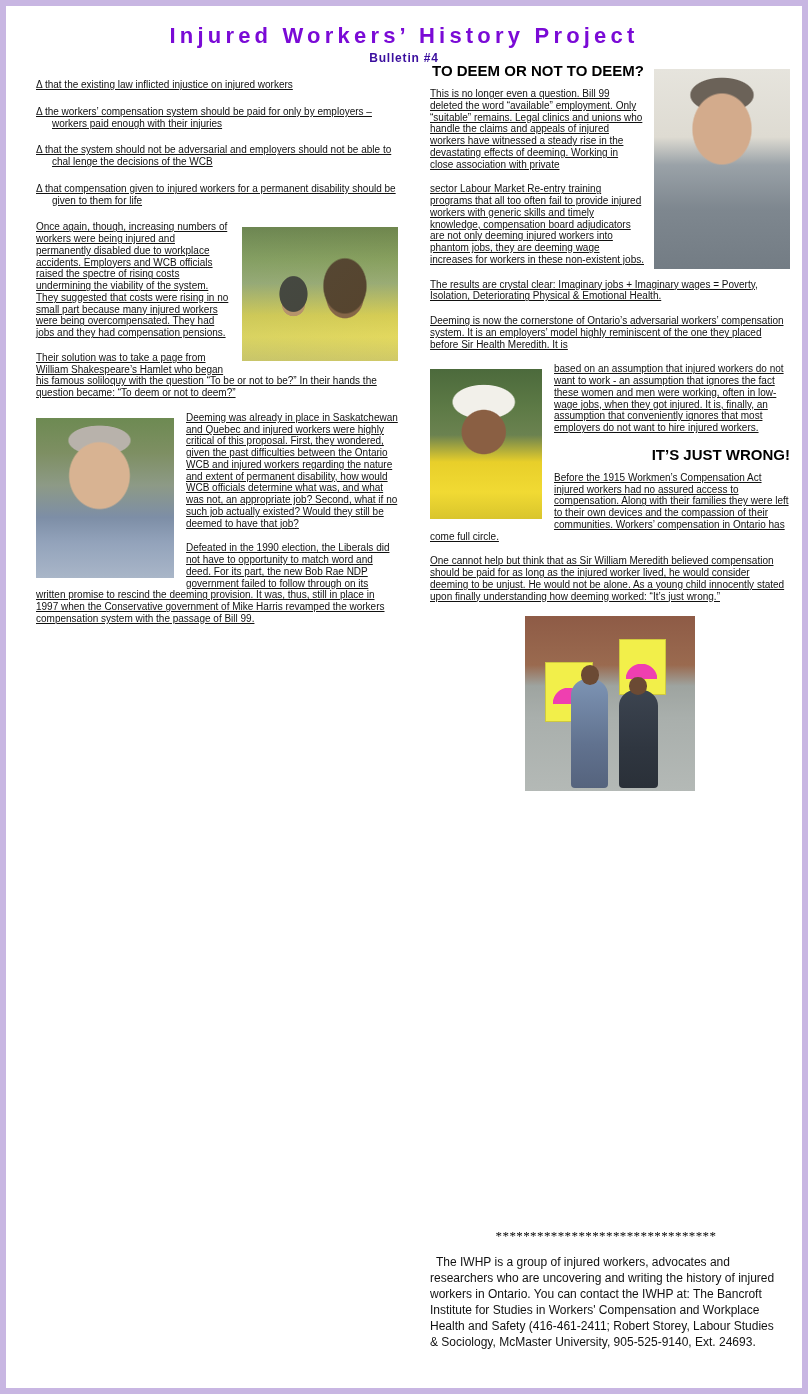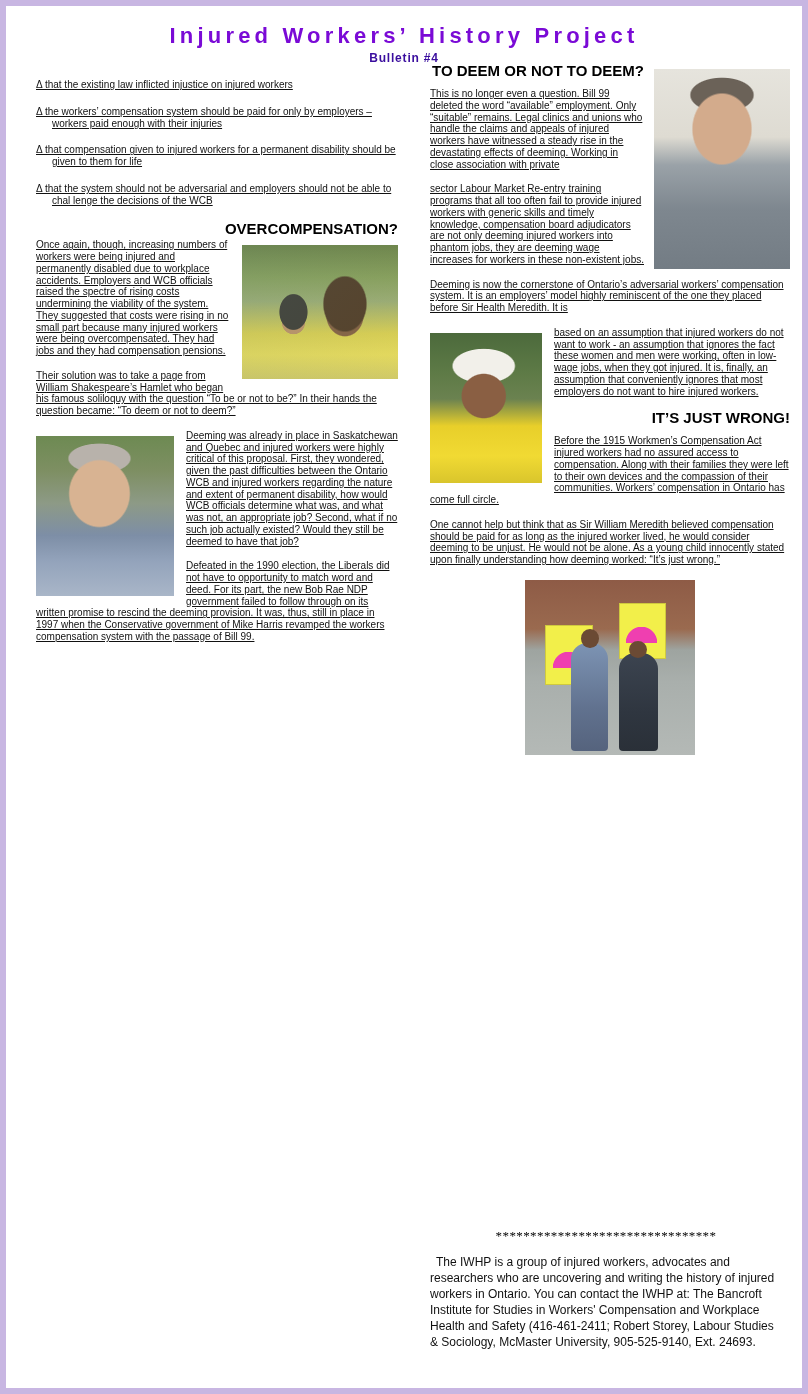--- a/index.html
+++ b/index.html
@@ -199,45 +199,45 @@
     <div class="header-sub">Bulletin #4</div>
   </div>
 
   <div class="columns">
 
     <div class="col-left">
 
       <div class="bullets">
         <p class="bullet">Δ  that the existing law inflicted injustice on injured workers</p>
         <p class="bullet">Δ the workers’ compensation system should be paid for only by employers – workers paid enough with their injuries</p>
+        <p class="bullet">Δ that the system should not be adversarial and employers should not be able to chal lenge the decisions of the WCB</p>
         <p class="bullet">Δ that compensation given to injured workers for a permanent disability should be given to them for life</p>
-        <p class="bullet">Δ that the system should not be adversarial and employers should not be able to chal lenge the decisions of the WCB</p>
       </div>
 
-      <h2 class="section-head">OVERCOMPENSATION?</h2>
 
       <div class="photo photo-right ph-women">
           <span class="sky"></span>
         </div>
 
       <p class="body-text">Once again, though, increasing numbers of workers were being injured and permanently disabled due to workplace accidents.  Employers and WCB officials raised the spectre of rising costs undermining the viability of the system. They suggested that costs were rising in no small part because many injured workers were being overcompensated. They had jobs and they had compensation pensions.</p>
       <p class="body-text">Their solution was to take a page from William Shakespeare’s Hamlet who began his famous soliloquy with the question “To be or not to be?” In their hands the question became: “To deem or not to deem?”</p>
 
       <div class="photo photo-left ph-elder"></div>
       <p class="body-text">Deeming was already in place in Saskatchewan and Quebec and injured workers were highly critical of this proposal. First, they wondered, given the past difficulties between the Ontario WCB and injured workers regarding the nature and extent of permanent disability, how would WCB officials determine what was, and what was not, an appropriate job? Second, what if no such job actually existed? Would they still be deemed to have that job?</p>
       <p class="body-text">Defeated in the 1990 election, the Liberals did not have to opportunity to match word and deed. For its part, the new Bob Rae NDP government failed to follow through on its written promise to rescind the deeming provision. It was, thus, still in place in 1997 when the Conservative government of Mike Harris revamped the workers compensation system with the passage of Bill 99.</p>
     </div>
 
     <div class="col-right">
 
       <div class="photo photo-right ph-man-grey"></div>
 
       <h2 class="section-head">TO DEEM OR NOT TO DEEM?</h2>
       <p class="body-text tight">This is no longer even a question. Bill 99 deleted the word “available” employment. Only “suitable” remains. Legal clinics and unions who handle the claims and appeals of injured workers have witnessed a steady rise in the devastating effects of deeming. Working in close association with private</p>
       <p class="body-text">sector Labour Market Re-entry training programs that all too often fail to provide injured workers with generic skills and timely knowledge, compensation board adjudicators are not only deeming injured workers into phantom jobs, they are deeming wage increases for workers in these non-existent jobs.</p>
+      <p class="body-text">The results are crystal clear: Imaginary jobs + Imaginary wages = Poverty, Isolation, Deteriorating Physical &amp; Emotional Health.</p>
       <p class="body-text">Deeming is now the cornerstone of Ontario’s  adversarial workers’ compensation system. It is an employers’ model highly reminiscent of the one they placed before Sir Health Meredith. It is</p>
 
       <div class="photo photo-left ph-hat"></div>
       <p class="body-text">based on an assumption that injured workers do not want to work - an assumption that ignores the fact these women and men  were working, often in low-wage jobs, when they got injured. It is, finally, an assumption that conveniently ignores that most employers do not want to hire injured workers.</p>
 
       <h2 class="section-head">IT’S JUST WRONG!</h2>
       <p class="body-text tight">Before the 1915 Workmen’s Compensation Act injured workers had no assured access to compensation. Along with their families they were left to their own devices and the compassion of their communities. Workers’ compensation in Ontario has come full circle.</p>
       <p class="body-text">One cannot help but think that as Sir William Meredith believed compensation should be paid for as long as the injured worker lived, he would consider deeming to be unjust. He would not be alone.  As a young child innocently stated upon finally understanding how deeming worked: “It’s just wrong.”</p>
 
       <div style="text-align:center; margin-top:6px;">

